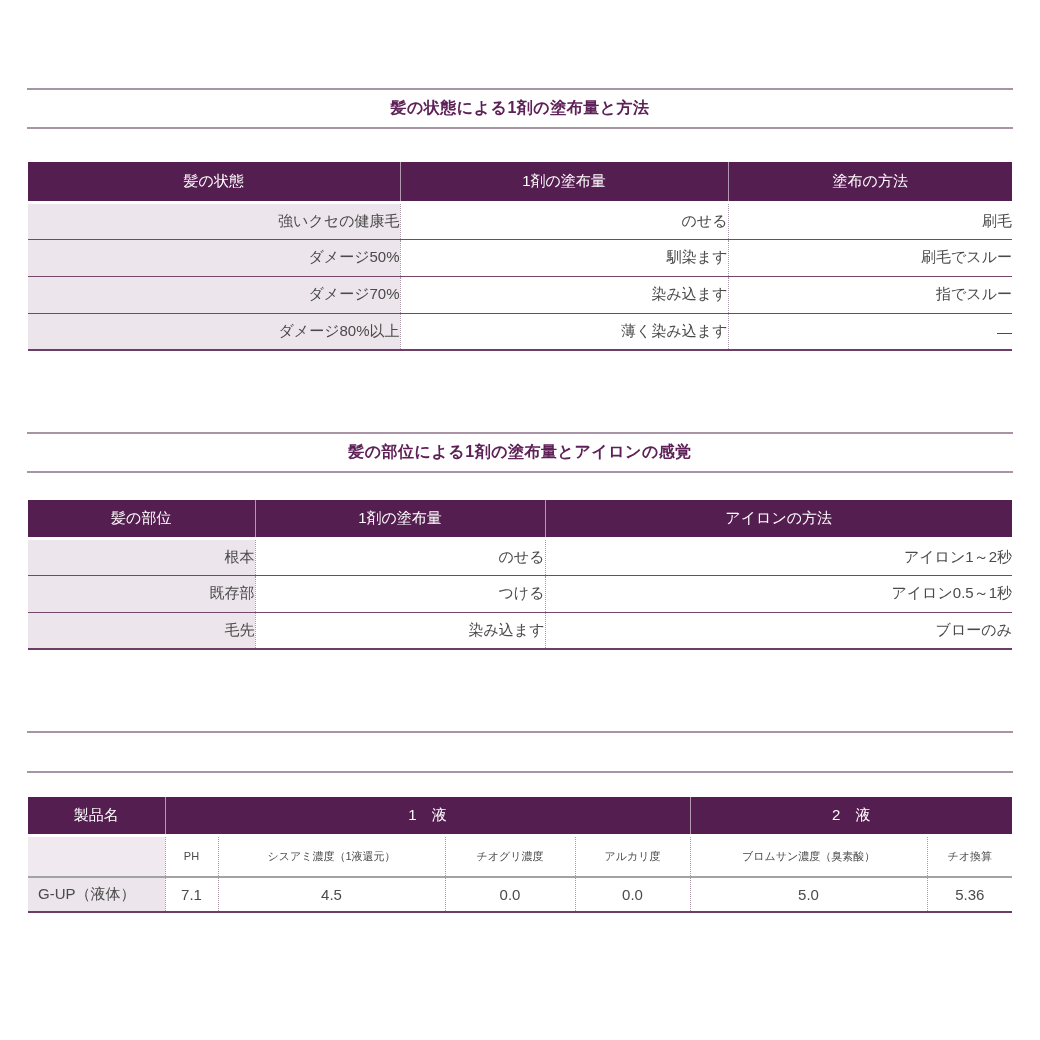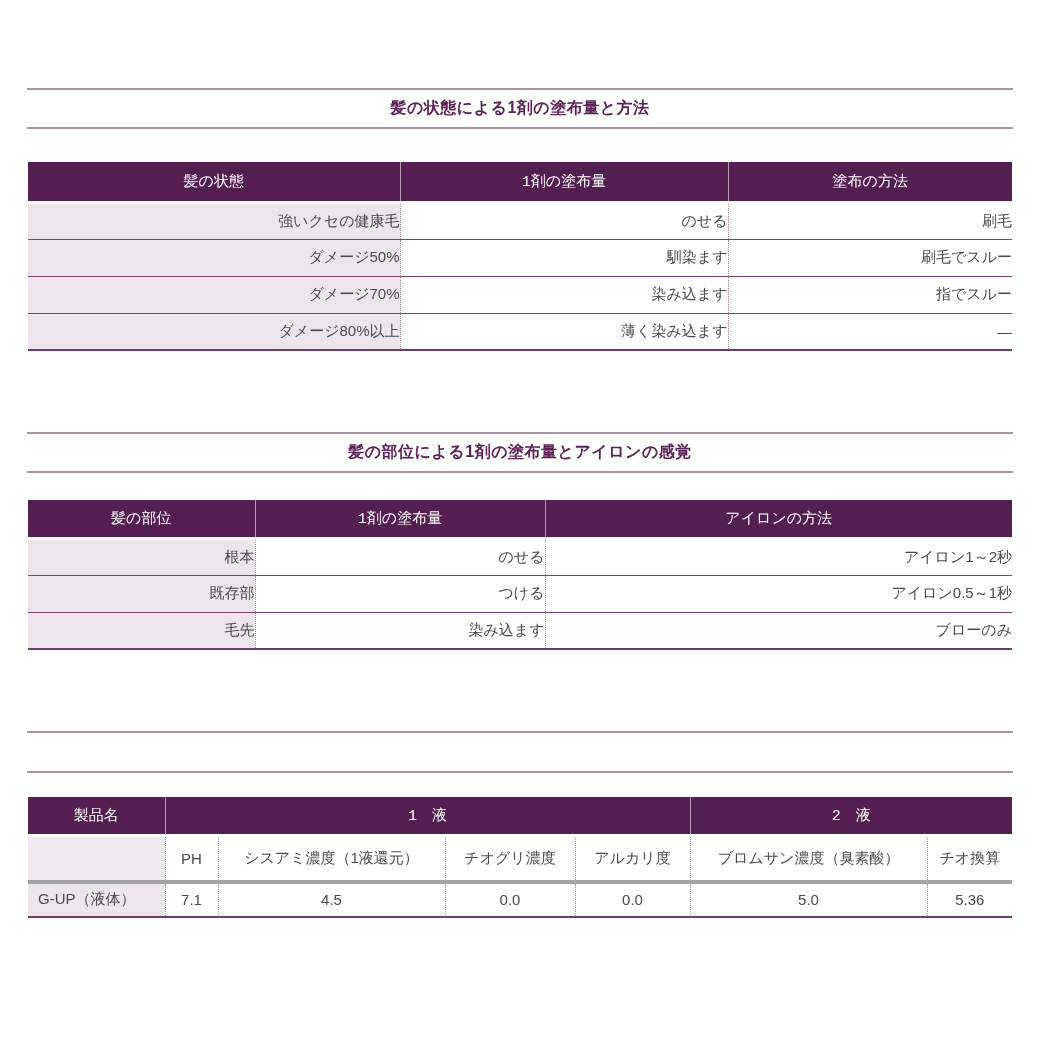--- a/index.html
+++ b/index.html
@@ -13,41 +13,41 @@
     font-size:16px; font-weight:bold; color:#5d2157; line-height:36px; height:36px;
     letter-spacing:0.5px; }
 
   table.data-table { position:absolute; left:28px; width:984px;
     border-collapse:collapse; table-layout:fixed; font-size:15px; }
   table.data-table { border-bottom:2px solid #6d3d67; }
 
   table.data-table thead th {
     background:#551e50; color:#ffffff; font-weight:normal; font-size:15px;
     text-align:center; height:40px; border-bottom:3px solid #ffffff; }
-  table.data-table thead th + th { border-left:1px solid rgba(255,255,255,0.55);font-family:Liberation Mono, monospace; }
+  table.data-table thead th + th { border-left:1px solid rgba(255,255,255,0.55); }
 
   table.data-table tbody td {
     background:#ffffff; height:37px; padding-left:24px; text-align:right;
     border-top:1px solid #77466f; }
   table.data-table tbody tr:first-child td { border-top:none; }
   table.data-table tbody td + td { border-left:1px dotted #ab97a8; }
   table.data-table tbody td:first-child { background:#ece5eb; }
 
   
   #table2 thead th { height:38px; }
 
   
   #table3 thead th { height:38px; }
   #table3 .subhead th { background:#ffffff; color:#4a4a4a; font-weight:normal;
-    font-size:15px; text-align:center; height:37px; padding:12px 4px; }
+    font-size:11px; text-align:center; height:37px; padding:12px 4px; }
   #table3 .subhead th:first-child { background:#f0e9ef; }
   #table3 .subhead th + th { border-left:1px dotted #ab97a8; }
   #table3 tbody td { text-align:center; padding-left:0; height:35px;
     border-top:1px solid #77466f; }
-  #table3 tbody tr:first-child td { border-top:4px solid #a3a3a3; }
+  #table3 tbody tr:first-child td { border-top:2px solid #a3a3a3; }
   #table3 tbody td:first-child { text-align:left; padding-left:10px; }
 
   
   #rule-1a { top:88px; }  #title-1 { top:90px; }  #rule-1b { top:127px; }
   #table1  { top:155px;margin-top:7px; }
   #rule-2a { top:432px; } #title-2 { top:434px; } #rule-2b { top:471px; }
   #table2  { top:500px; }
   #rule-3a { top:731px; } #title-3 { top:734px; } #rule-3b { top:771px; }
   #table3  { top:797px; }
 </style>

